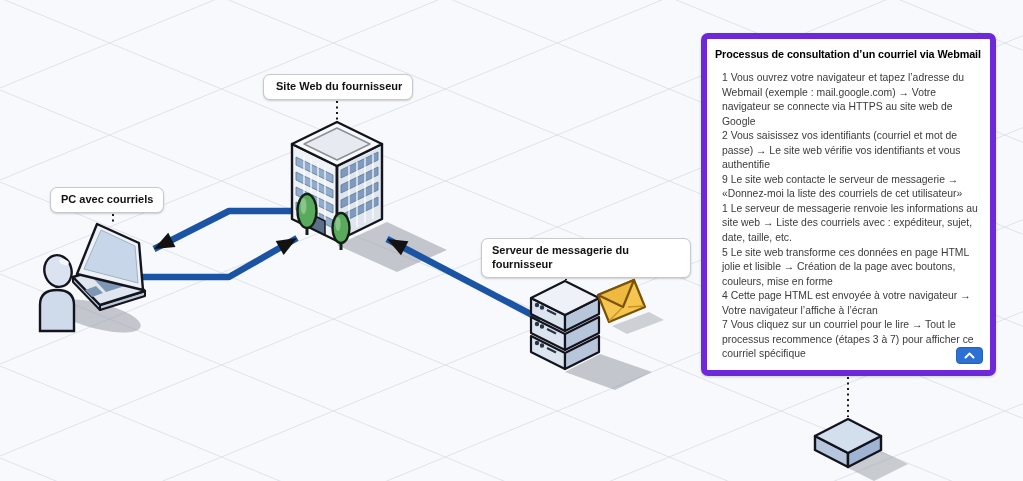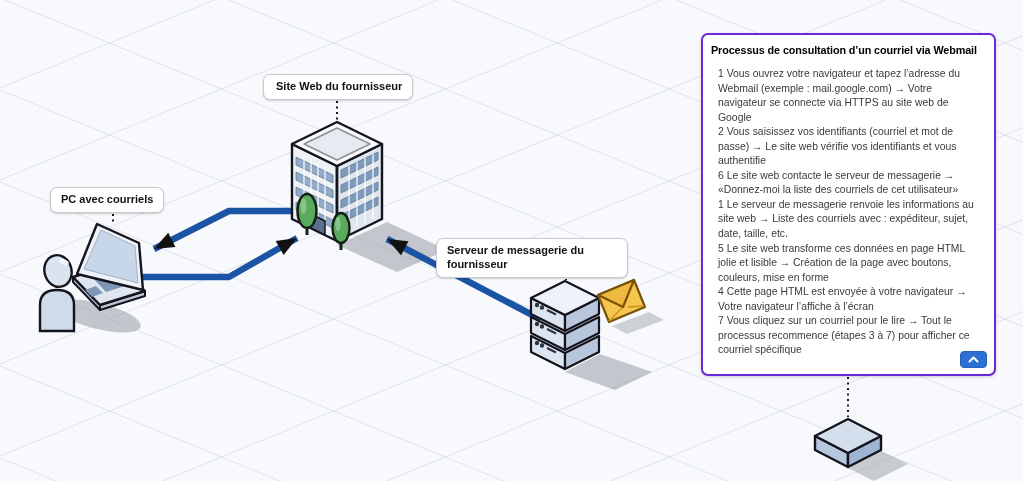--- a/index.html
+++ b/index.html
@@ -13,21 +13,21 @@
     position:absolute; background:#fff; border:1px solid #c6c9cd;
     border-radius:7px; box-shadow:0 1px 2px rgba(0,0,0,.18);
     font-size:11px; font-weight:bold; color:#111; line-height:1.25;
     padding:5px 10px; white-space:nowrap;
   }
   .node-label.wrap { white-space:normal; }
 
   
   .panel {
     position:absolute; left:701px; top:33px; width:295px; height:343px;
-    background:#fff; border:2px solid #6d28d9; border-radius:7px;
+    background:#fff; border:6px solid #6d28d9; border-radius:7px;
     box-shadow:0 1px 3px rgba(0,0,0,.18);
   }
   .panel-title {
     font-size:10.8px; font-weight:bold; color:#000;
     letter-spacing:-0.1px; white-space:nowrap; overflow:hidden;
     margin:9px 8px 0 8px;
   }
   .panel-body {
     padding:11px 12px 0 15px;
     font-size:10.4px; line-height:14.55px; color:#3a3a3a;
@@ -214,28 +214,28 @@
       <line x1="113" y1="214" x2="113" y2="223"></line>
       <line x1="566" y1="268" x2="566" y2="280"></line>
       <line x1="848" y1="377" x2="848" y2="417"></line>
     </g>
   </svg>
 
   <div class="node-label" style="left:263px; top:74px;padding-left:12px;">Site Web du fournisseur</div>
 
   <div class="node-label" style="left:50px; top:187px;">PC avec courriels</div>
 
-  <div class="node-label wrap" style="left:436px; top:238px; width:192px;">Serveur de messagerie du fournisseur</div>
+  <div class="node-label wrap" style="left:481px; top:238px; width:210px;">Serveur de messagerie du fournisseur</div>
 
   <div class="panel">
     <div class="panel-title">Processus de consultation d’un courriel via Webmail</div>
     <div class="panel-body">
       <p>1 Vous ouvrez votre navigateur et tapez l’adresse du Webmail (exemple : mail.google.com) → Votre navigateur se connecte via HTTPS au site web de Google</p>
       <p>2 Vous saisissez vos identifiants (courriel et mot de passe) → Le site web vérifie vos identifiants et vous authentifie</p>
-      <p>6 Le site web contacte le serveur de messagerie → «Donnez-moi la liste des courriels de cet utilisateur»</p>
+      <p>9 Le site web contacte le serveur de messagerie → «Donnez-moi la liste des courriels de cet utilisateur»</p>
       <p>1 Le serveur de messagerie renvoie les informations au site web → Liste des courriels avec : expéditeur, sujet, date, taille, etc.</p>
       <p>5 Le site web transforme ces données en page HTML jolie et lisible → Création de la page avec boutons, couleurs, mise en forme</p>
       <p>4 Cette page HTML est envoyée à votre navigateur → Votre navigateur l’affiche à l’écran</p>
       <p>7 Vous cliquez sur un courriel pour le lire → Tout le processus recommence (étapes 3 à 7) pour afficher ce courriel spécifique</p>
     </div>
     <div class="collapse-btn">
       <svg width="11" height="7" viewBox="0 0 11 7">
         <polyline points="1.5,5.5 5.5,1.5 9.5,5.5" fill="none" stroke="#ffffff" stroke-width="2" stroke-linecap="round" stroke-linejoin="round"></polyline>
       </svg>
     </div>

